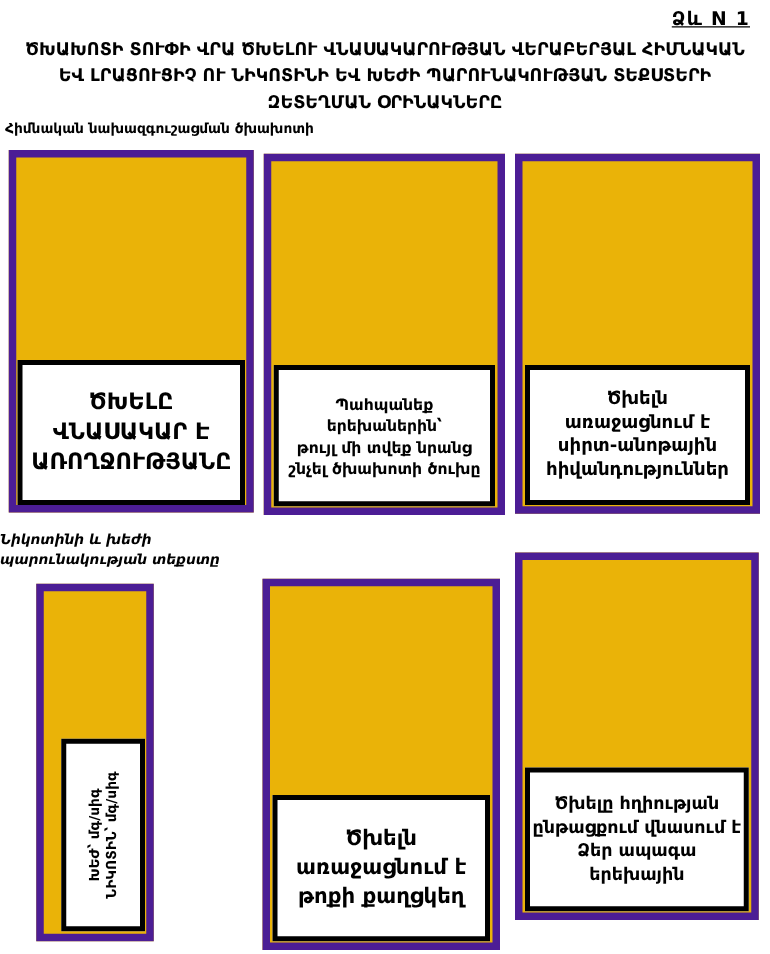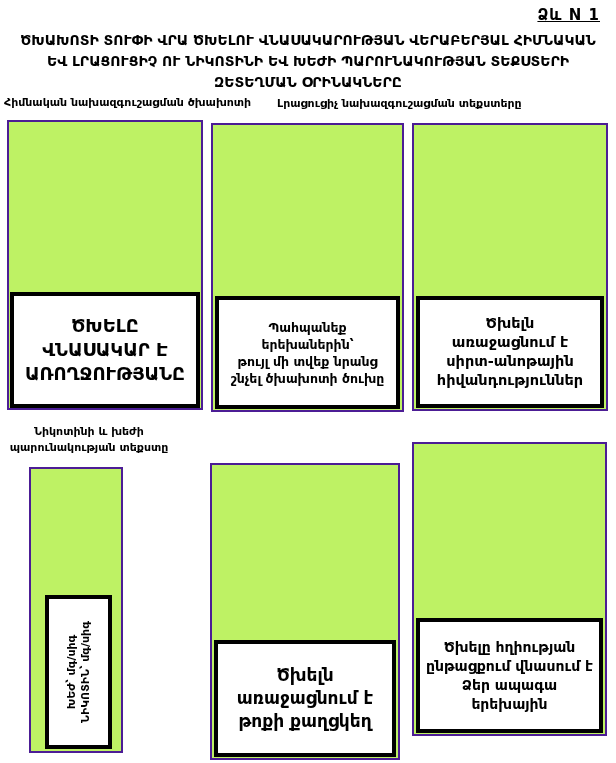--- a/index.html
+++ b/index.html
@@ -35,26 +35,26 @@
     white-space: pre-line;
   }
   .col-label {
     position: absolute;
     font-size: 11px;
     font-weight: bold;
     white-space: pre-line;
   }
   .label-main { top: 96px; left: 4px; }
   .label-additional { top: 97px; left: 277px; }
-  .label-nicotine { top: 424px; left: 0; width: 178px; text-align: center; line-height: 16px; }
+  .label-nicotine { top: 424px; left: 0; width: 178px; text-align: left; line-height: 16px; font-style: italic; }
 
   .pack {
     position: absolute;
-    border: 2px solid #4c1d95;
-    background: #bef264;
+    border: 6px solid #4c1d95;
+    background: #eab308;
   }
   .warning {
     position: absolute;
     border: 4px solid #000;
     background: #fff;
     display: flex;
     align-items: center;
     justify-content: center;
     text-align: center;
     font-weight: bold;
@@ -96,21 +96,20 @@
 <div class="page">
 
   <div class="form-number">Ձև N 1</div>
 
   <div class="doc-title">ԾԽԱԽՈՏԻ ՏՈՒՓԻ ՎՐԱ ԾԽԵԼՈՒ ՎՆԱՍԱԿԱՐՈՒԹՅԱՆ ՎԵՐԱԲԵՐՅԱԼ ՀԻՄՆԱԿԱՆ
 ԵՎ ԼՐԱՑՈՒՑԻՉ ՈՒ ՆԻԿՈՏԻՆԻ ԵՎ ԽԵԺԻ ՊԱՐՈՒՆԱԿՈՒԹՅԱՆ ՏԵՔՍՏԵՐԻ
 ԶԵՏԵՂՄԱՆ ՕՐԻՆԱԿՆԵՐԸ</div>
 
   <div class="col-label label-main">Հիմնական նախազգուշացման ծխախոտի</div>
 
-  <div class="col-label label-additional">Լրացուցիչ նախազգուշացման տեքստերը</div>
 
   <div class="pack pack-a">
     <div class="warning warn-a">
       <span>ԾԽԵԼԸ
 ՎՆԱՍԱԿԱՐ Է
 ԱՌՈՂՋՈՒԹՅԱՆԸ</span>
     </div>
   </div>
 
   <div class="pack pack-b">

